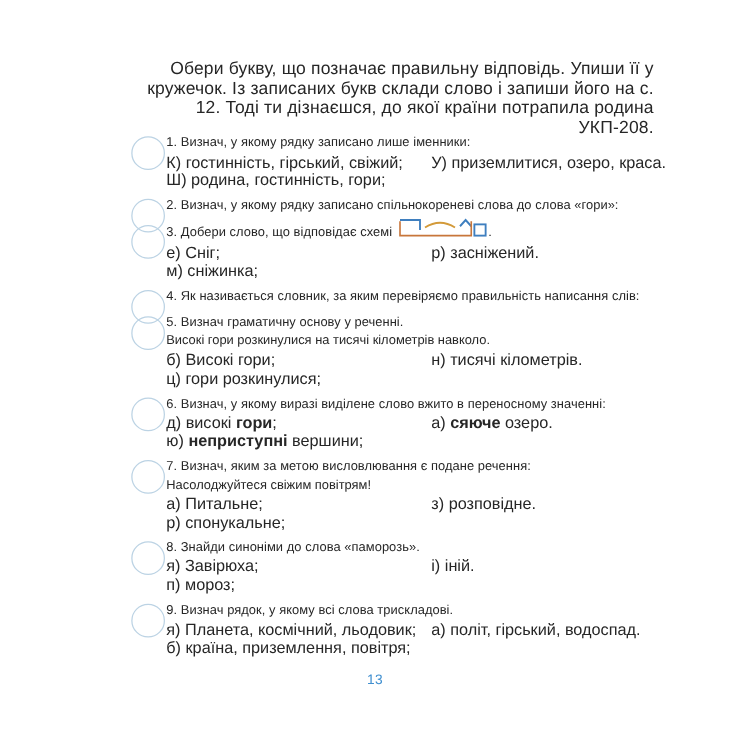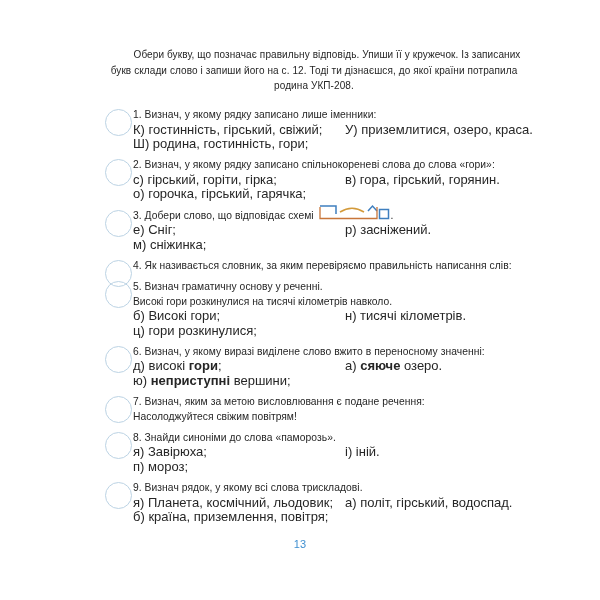--- a/index.html
+++ b/index.html
@@ -25,24 +25,24 @@
     height: 600px;
     box-sizing: border-box;
   }
 
   
   .intro {
     position: absolute;
     left: 105px;
     top: 47px;
     width: 418px;
-    font-size: 10px;
+    font-size: 14px;
     line-height: 15.6px;
     text-indent: 26px;
-    text-align: center;
+    text-align: right;
     color: #262626;
     letter-spacing: 0.01em;
   }
 
   
   .questions {
     position: absolute;
     left: 105px;
     top: 108px;
     width: 420px;
@@ -153,24 +153,20 @@
           <div class="opts">
             <div class="optrow"><span class="opt-a">К) гостинність, гірський, свіжий;</span><span class="opt-b">У) приземлитися, озеро, краса.</span></div>
             <div class="optrow"><span class="opt-a">Ш) родина, гостинність, гори;</span></div>
           </div>
         </div>
       </div>
       <div class="qblock">
         <div class="bubble"></div>
         <div class="qbody">
           <div class="qtitle">2. Визнач, у якому рядку записано спільнокореневі слова до слова «гори»:</div>
-          <div class="opts">
-            <div class="optrow"><span class="opt-a">с) гірський, горіти, гірка;</span><span class="opt-b">в) гора, гірський, горянин.</span></div>
-            <div class="optrow"><span class="opt-a">о) горочка, гірський, гарячка;</span></div>
-          </div>
         </div>
       </div>
       <div class="qblock">
         <div class="bubble"></div>
         <div class="qbody">
           <div class="qtitle">3. Добери слово, що відповідає схемі <span class="scheme"><svg width="72" height="20" viewBox="0 0 72 20">
                 <path d="M2,3 L18,3 L18,11" fill="none" stroke="#3f7fbf" stroke-width="1.5"></path>
                 <path d="M22,9 Q34,1.5 46,9" fill="none" stroke="#d39a3a" stroke-width="1.5"></path>
                 <path d="M50,8 L54.5,3 L59,8" fill="none" stroke="#3f7fbf" stroke-width="1.5"></path>
                 <rect x="61.5" y="6.5" width="9" height="9" fill="none" stroke="#3f7fbf" stroke-width="1.5"></rect>
@@ -207,20 +203,24 @@
             <div class="optrow"><span class="opt-a">д) високі <b>гори</b>;</span><span class="opt-b">а) <b>сяюче</b> озеро.</span></div>
             <div class="optrow"><span class="opt-a">ю) <b>неприступні</b> вершини;</span></div>
           </div>
         </div>
       </div>
       <div class="qblock">
         <div class="bubble"></div>
         <div class="qbody">
           <div class="qtitle">7. Визнач, яким за метою висловлювання є подане речення:</div>
           <div class="qsentence">Насолоджуйтеся свіжим повітрям!</div>
+          <div class="opts">
+            <div class="optrow"><span class="opt-a">а) Питальне;</span><span class="opt-b">з) розповідне.</span></div>
+            <div class="optrow"><span class="opt-a">р) спонукальне;</span></div>
+          </div>
         </div>
       </div>
       <div class="qblock">
         <div class="bubble"></div>
         <div class="qbody">
           <div class="qtitle">8. Знайди синоніми до слова «паморозь».</div>
           <div class="opts">
             <div class="optrow"><span class="opt-a">я) Завірюха;</span><span class="opt-b">і) іній.</span></div>
             <div class="optrow"><span class="opt-a">п) мороз;</span></div>
           </div>

